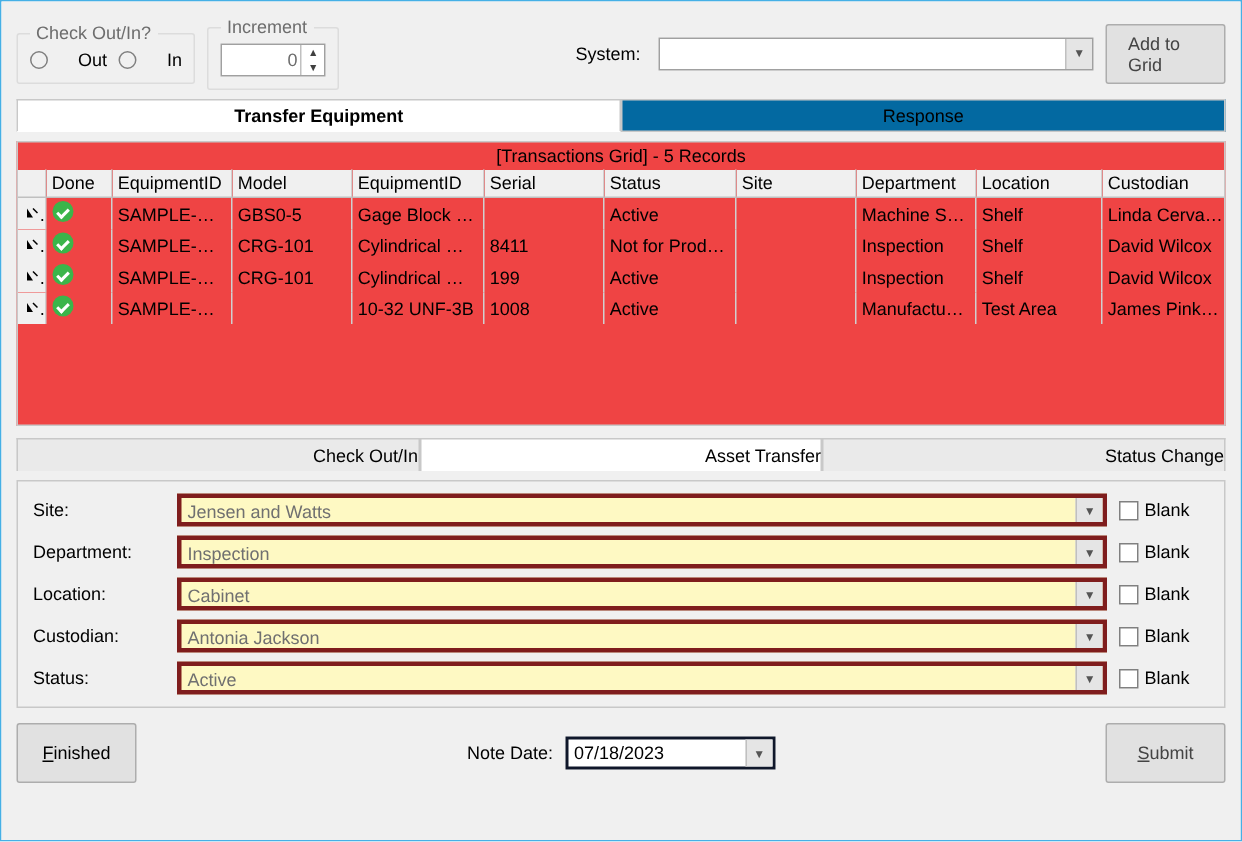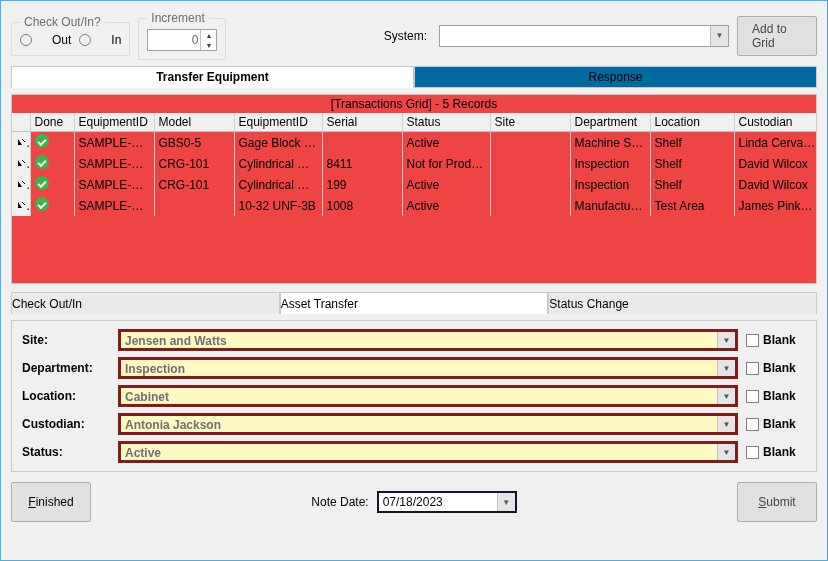--- a/index.html
+++ b/index.html
@@ -177,37 +177,36 @@
     transform: rotate(-45deg);
   }
 
   .sub-tabs {
     display: flex;
     margin-top: 2px;
   }
   .sub-tab {
     flex: 1;
     height: 22px;
-    display: flex; align-items: center; justify-content: flex-start;
+    display: flex; align-items: center; justify-content: flex-end;
     border: 1px solid #c8c8c8;
     border-bottom: none;
     background: #eaeaea;
     margin-bottom: 0;
   }
   .sub-tab.active { background: #fff; }
   .form-panel {
     border: 1px solid #c8c8c8;
     background: #f0f0f0;
     padding: 8px 10px;
   }
   .form-row {
     display: flex; align-items: center;
     gap: 8px;
     margin-bottom: 6px;
-    font-weight: bold;
   }
   .form-row .flabel { width: 88px; color: #000; }
   .form-row .fcombo {
     flex: 1;
     height: 22px;
     border: 3px solid #7f1d1d;
     background: #fef9c3;
     color: #707070;
     padding: 2px 4px;
     position: relative;

